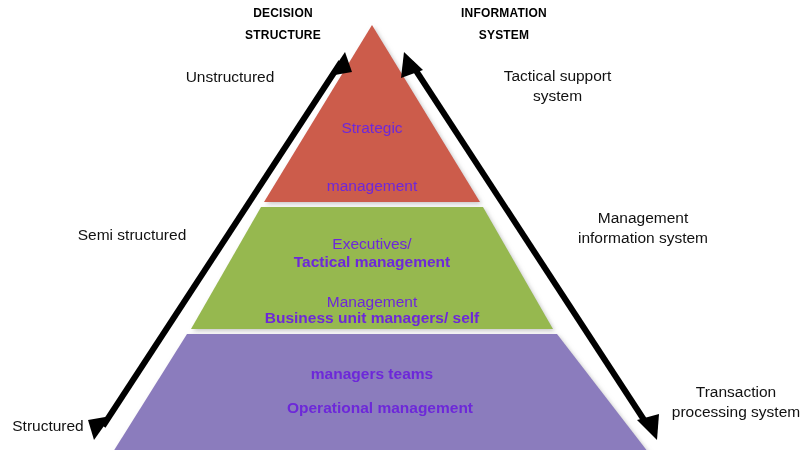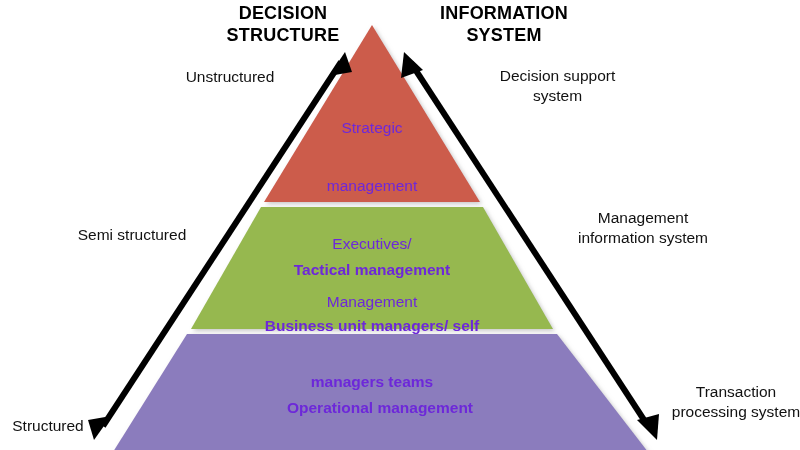--- a/index.html
+++ b/index.html
@@ -22,21 +22,21 @@
   #pyramid-svg {
     position: absolute;
     left: 0;
     top: 0;
     width: 800px;
     height: 450px;
   }
   .hdr {
     position: absolute;
     font-weight: bold;
-    font-size: 18px;
+    font-size: 12px;
     line-height: 22px;
     color: #000000;
     text-align: center;
     letter-spacing: 0.2px;
     white-space: pre-line;
   }
   #hdr-decision {
     left: 188px;
     top: 2px;
     width: 190px;
@@ -98,21 +98,21 @@
     width: 200px;
     font-size: 15.5px;
     line-height: 29px;
     font-weight: normal;
   }
   #tier-text-top .t-line {
     display: block;
   }
   #tier-text-mid {
     left: 196px;
-    top: 228px;
+    top: 220px;
     width: 352px;
     font-size: 15.5px;
     line-height: 28px;
   }
   #tier-text-bot {
     left: 150px;
     top: 363px;
     width: 460px;
     font-size: 15.5px;
     line-height: 30px;
@@ -154,21 +154,21 @@
 
   <div class="hdr" id="hdr-decision">DECISION
 STRUCTURE</div>
   <div class="hdr" id="hdr-information">INFORMATION
 SYSTEM</div>
 
   <div class="side-label" id="lbl-semi">Semi structured</div>
   <div class="side-label" id="lbl-unstructured">Unstructured</div>
   <div class="side-label" id="lbl-structured">Structured</div>
 
-  <div class="side-label" id="lbl-dss">Decision support
+  <div class="side-label" id="lbl-dss">Tactical support
 system</div>
   <div class="side-label" id="lbl-mis">Management
 information system</div>
   <div class="side-label" id="lbl-tps">Transaction
 processing system</div>
 
   <div class="tier-text" id="tier-text-top">
     <span class="t-line">Strategic</span>
     <span class="t-line">management</span>
     <span class="t-line">Executives/</span>

